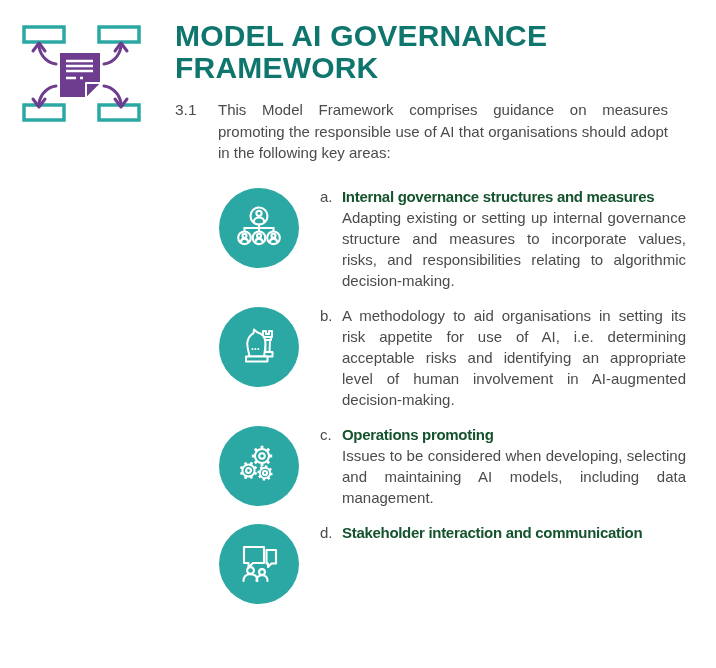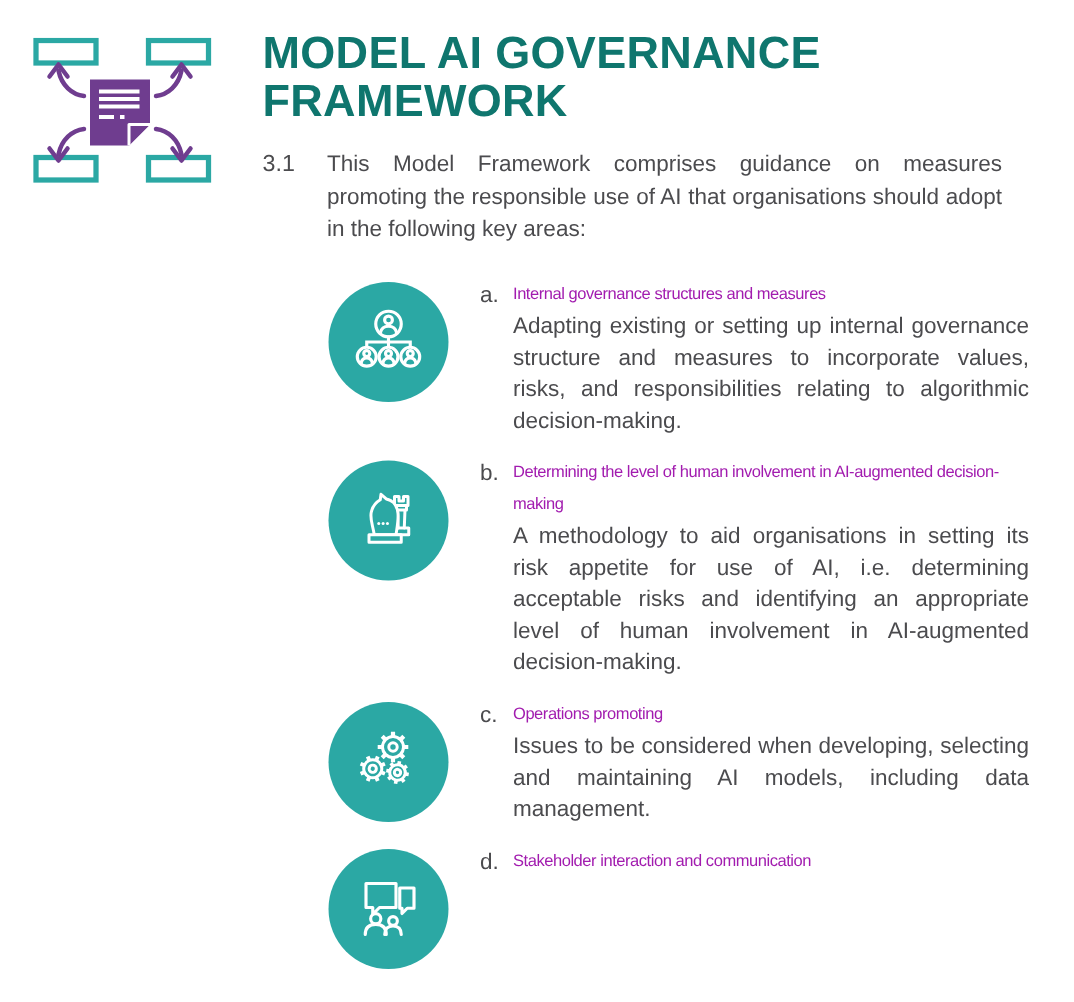--- a/index.html
+++ b/index.html
@@ -28,22 +28,22 @@
     width:80px; height:80px; border-radius:50%; background:#2BA8A4;
     flex:none; margin-top:2px; margin-right:21px;
     display:flex; align-items:center; justify-content:center;
   }
   .item-text { display:flex; flex:1; }
   .marker {
     width:22px; flex:none; font-size:15px; line-height:21px; color:#4B4B4E;
   }
   .content { width:344px; flex:none; }
   .item-title {
-    display:block; font-size:11px; line-height:21px; font-weight:normal;
-    color:#a21caf; letter-spacing:-0.3px;
+    display:block; font-size:15px; line-height:21px; font-weight:bold;
+    color:#14532d; letter-spacing:-0.3px;
   }
   .item-body {
     display:block; font-size:15px; line-height:21px; color:#4B4B4E;
     text-align:justify;
   }
 </style>
 </head>
 <body>
 
 <div class="page">
@@ -126,21 +126,20 @@
           <g fill="#ffffff">
             <circle cx="17.5" cy="26" r="1"></circle>
             <circle cx="20.4" cy="26" r="1"></circle>
             <circle cx="23.3" cy="26" r="1"></circle>
           </g>
         </svg>
       </div>
       <div class="item-text">
         <span class="marker">b.</span>
         <div class="content">
-          <span class="item-title">Determining the level of human involvement in AI-augmented decision-making</span>
           <span class="item-body">A methodology to aid organisations in setting its risk appetite for use of AI, i.e. determining acceptable risks and identifying an appropriate level of human involvement in AI-augmented decision-making.</span>
         </div>
       </div>
     </div>
 
     <div class="item">
       <div class="icon-circle">
         <svg width="48" height="48" viewBox="0 0 48 48">
           <g stroke="#ffffff" fill="none">
             <circle cx="27" cy="14" r="7" stroke-width="2"></circle>

